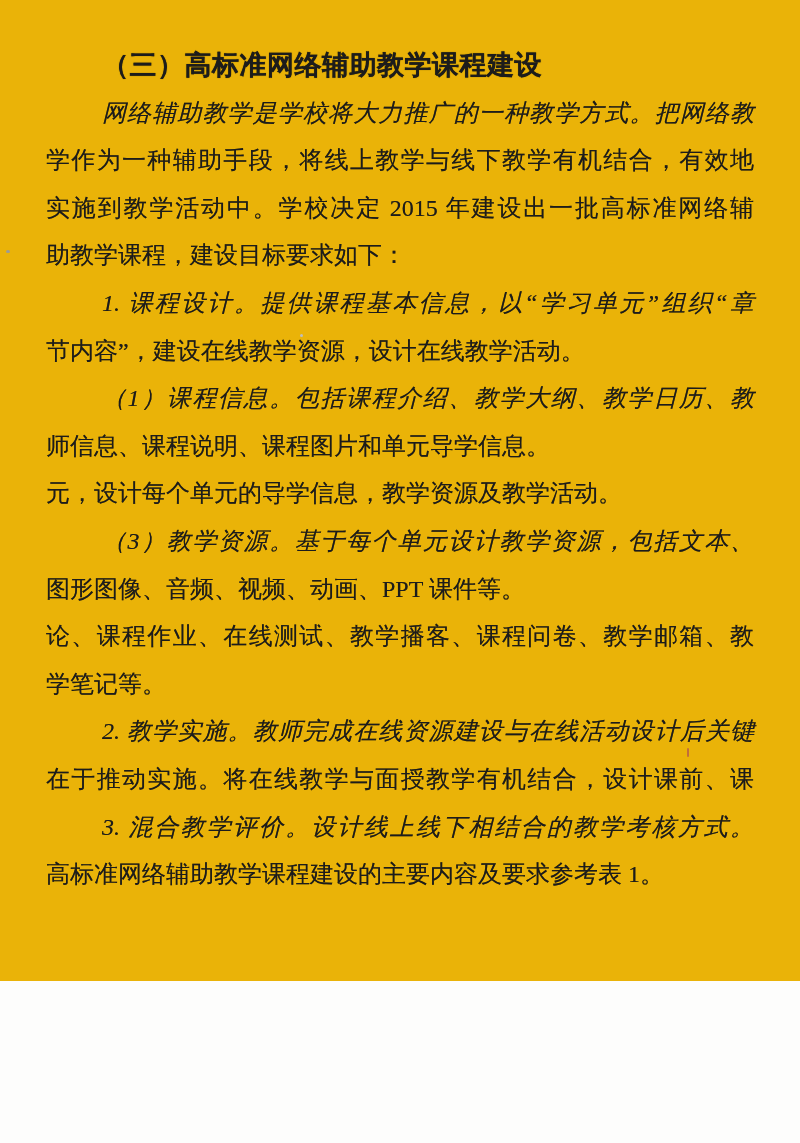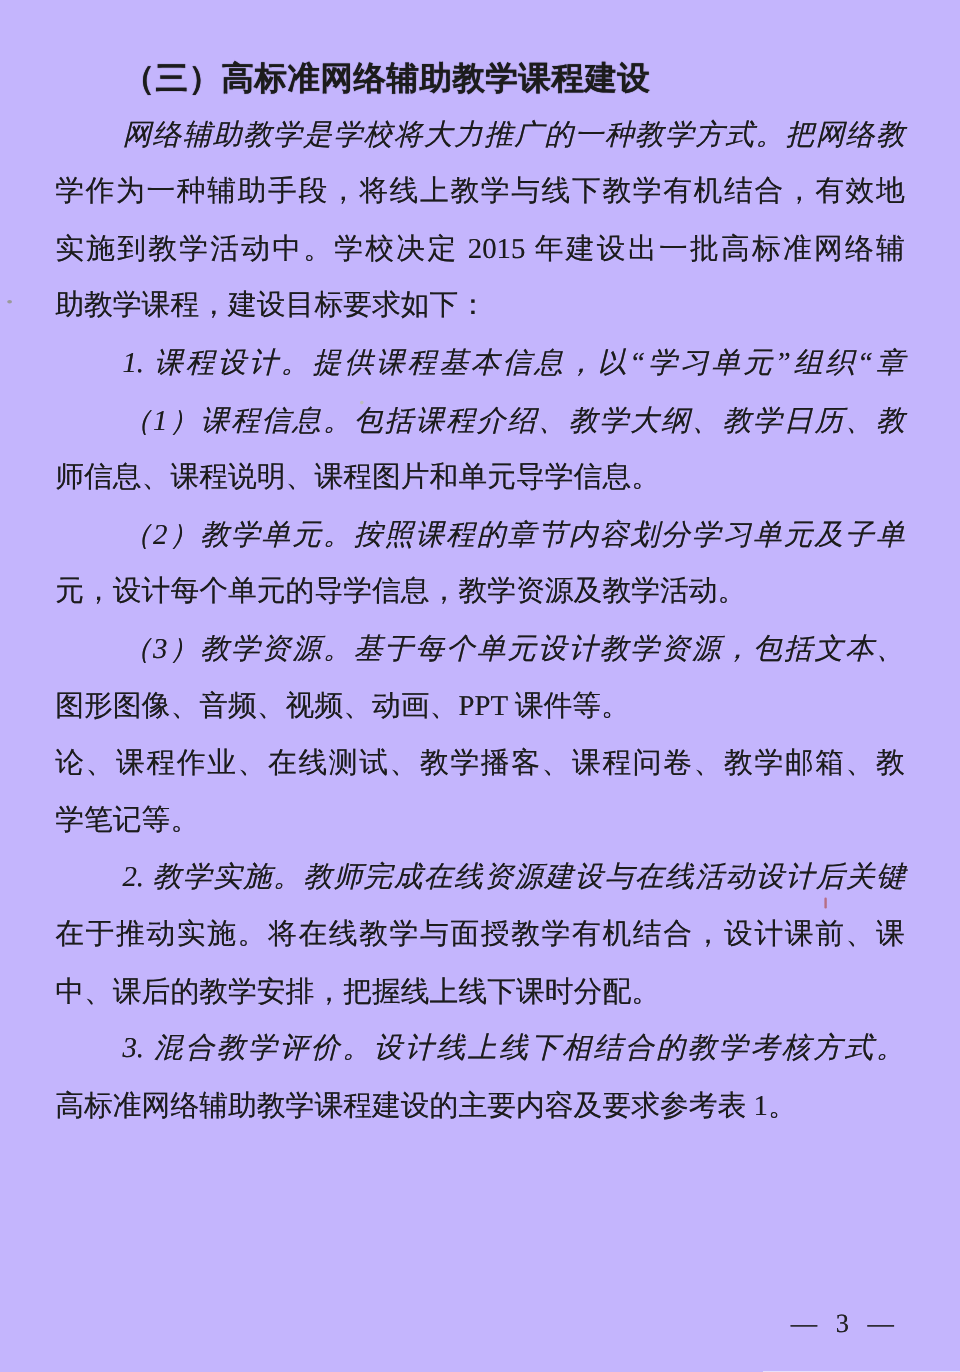--- a/index.html
+++ b/index.html
@@ -3,22 +3,22 @@
 <meta charset="utf-8">
 <style>
   html, body {
     margin: 0;
     padding: 0;
     background: #fdfdfc;
   }
   .page {
     position: relative;
     width: 800px;
-    height: 1143px;
-    background: #c4b5fd;
+    height: 981px;
+    background: #eab308;
     overflow: hidden;
     font-family: "Liberation Serif", serif;
     color: #1c1c1c;
   }
   .doc-body {
     position: absolute;
     left: 46px;
     top: 42px;
     width: 708px;
   }
@@ -61,31 +61,30 @@
 <body>
 
 <div class="page">
   <div class="doc-body">
     <div class="line heading">（三）高标准网络辅助教学课程建设</div>
     <div class="line indent fill">网络辅助教学是学校将大力推广的一种教学方式。把网络教</div>
     <div class="line fill">学作为一种辅助手段，将线上教学与线下教学有机结合，有效地</div>
     <div class="line fill">实施到教学活动中。学校决定 2015 年建设出一批高标准网络辅</div>
     <div class="line">助教学课程，建设目标要求如下：</div>
     <div class="line indent fill">1. 课程设计。提供课程基本信息，以“学习单元”组织“章</div>
+    <div class="line">节内容”，建设在线教学资源，设计在线教学活动。</div>
     <div class="line indent fill">（1）课程信息。包括课程介绍、教学大纲、教学日历、教</div>
     <div class="line">师信息、课程说明、课程图片和单元导学信息。</div>
-    <div class="line indent fill">（2）教学单元。按照课程的章节内容划分学习单元及子单</div>
     <div class="line">元，设计每个单元的导学信息，教学资源及教学活动。</div>
     <div class="line indent fill">（3）教学资源。基于每个单元设计教学资源，包括文本、</div>
     <div class="line">图形图像、音频、视频、动画、PPT 课件等。</div>
     <div class="line fill">论、课程作业、在线测试、教学播客、课程问卷、教学邮箱、教</div>
     <div class="line">学笔记等。</div>
     <div class="line indent fill">2. 教学实施。教师完成在线资源建设与在线活动设计后关键</div>
     <div class="line fill">在于推动实施。将在线教学与面授教学有机结合，设计课前、课</div>
-    <div class="line">中、课后的教学安排，把握线上线下课时分配。</div>
     <div class="line indent fill">3. 混合教学评价。设计线上线下相结合的教学考核方式。</div>
     <div class="line">高标准网络辅助教学课程建设的主要内容及要求参考表 1。</div>
   </div>
 
   <div class="pagenum">— 3 —</div>
 
   <div class="speck speck-a"></div>
   <div class="speck speck-b"></div>
   <div class="speck speck-c"></div>
 </div>

